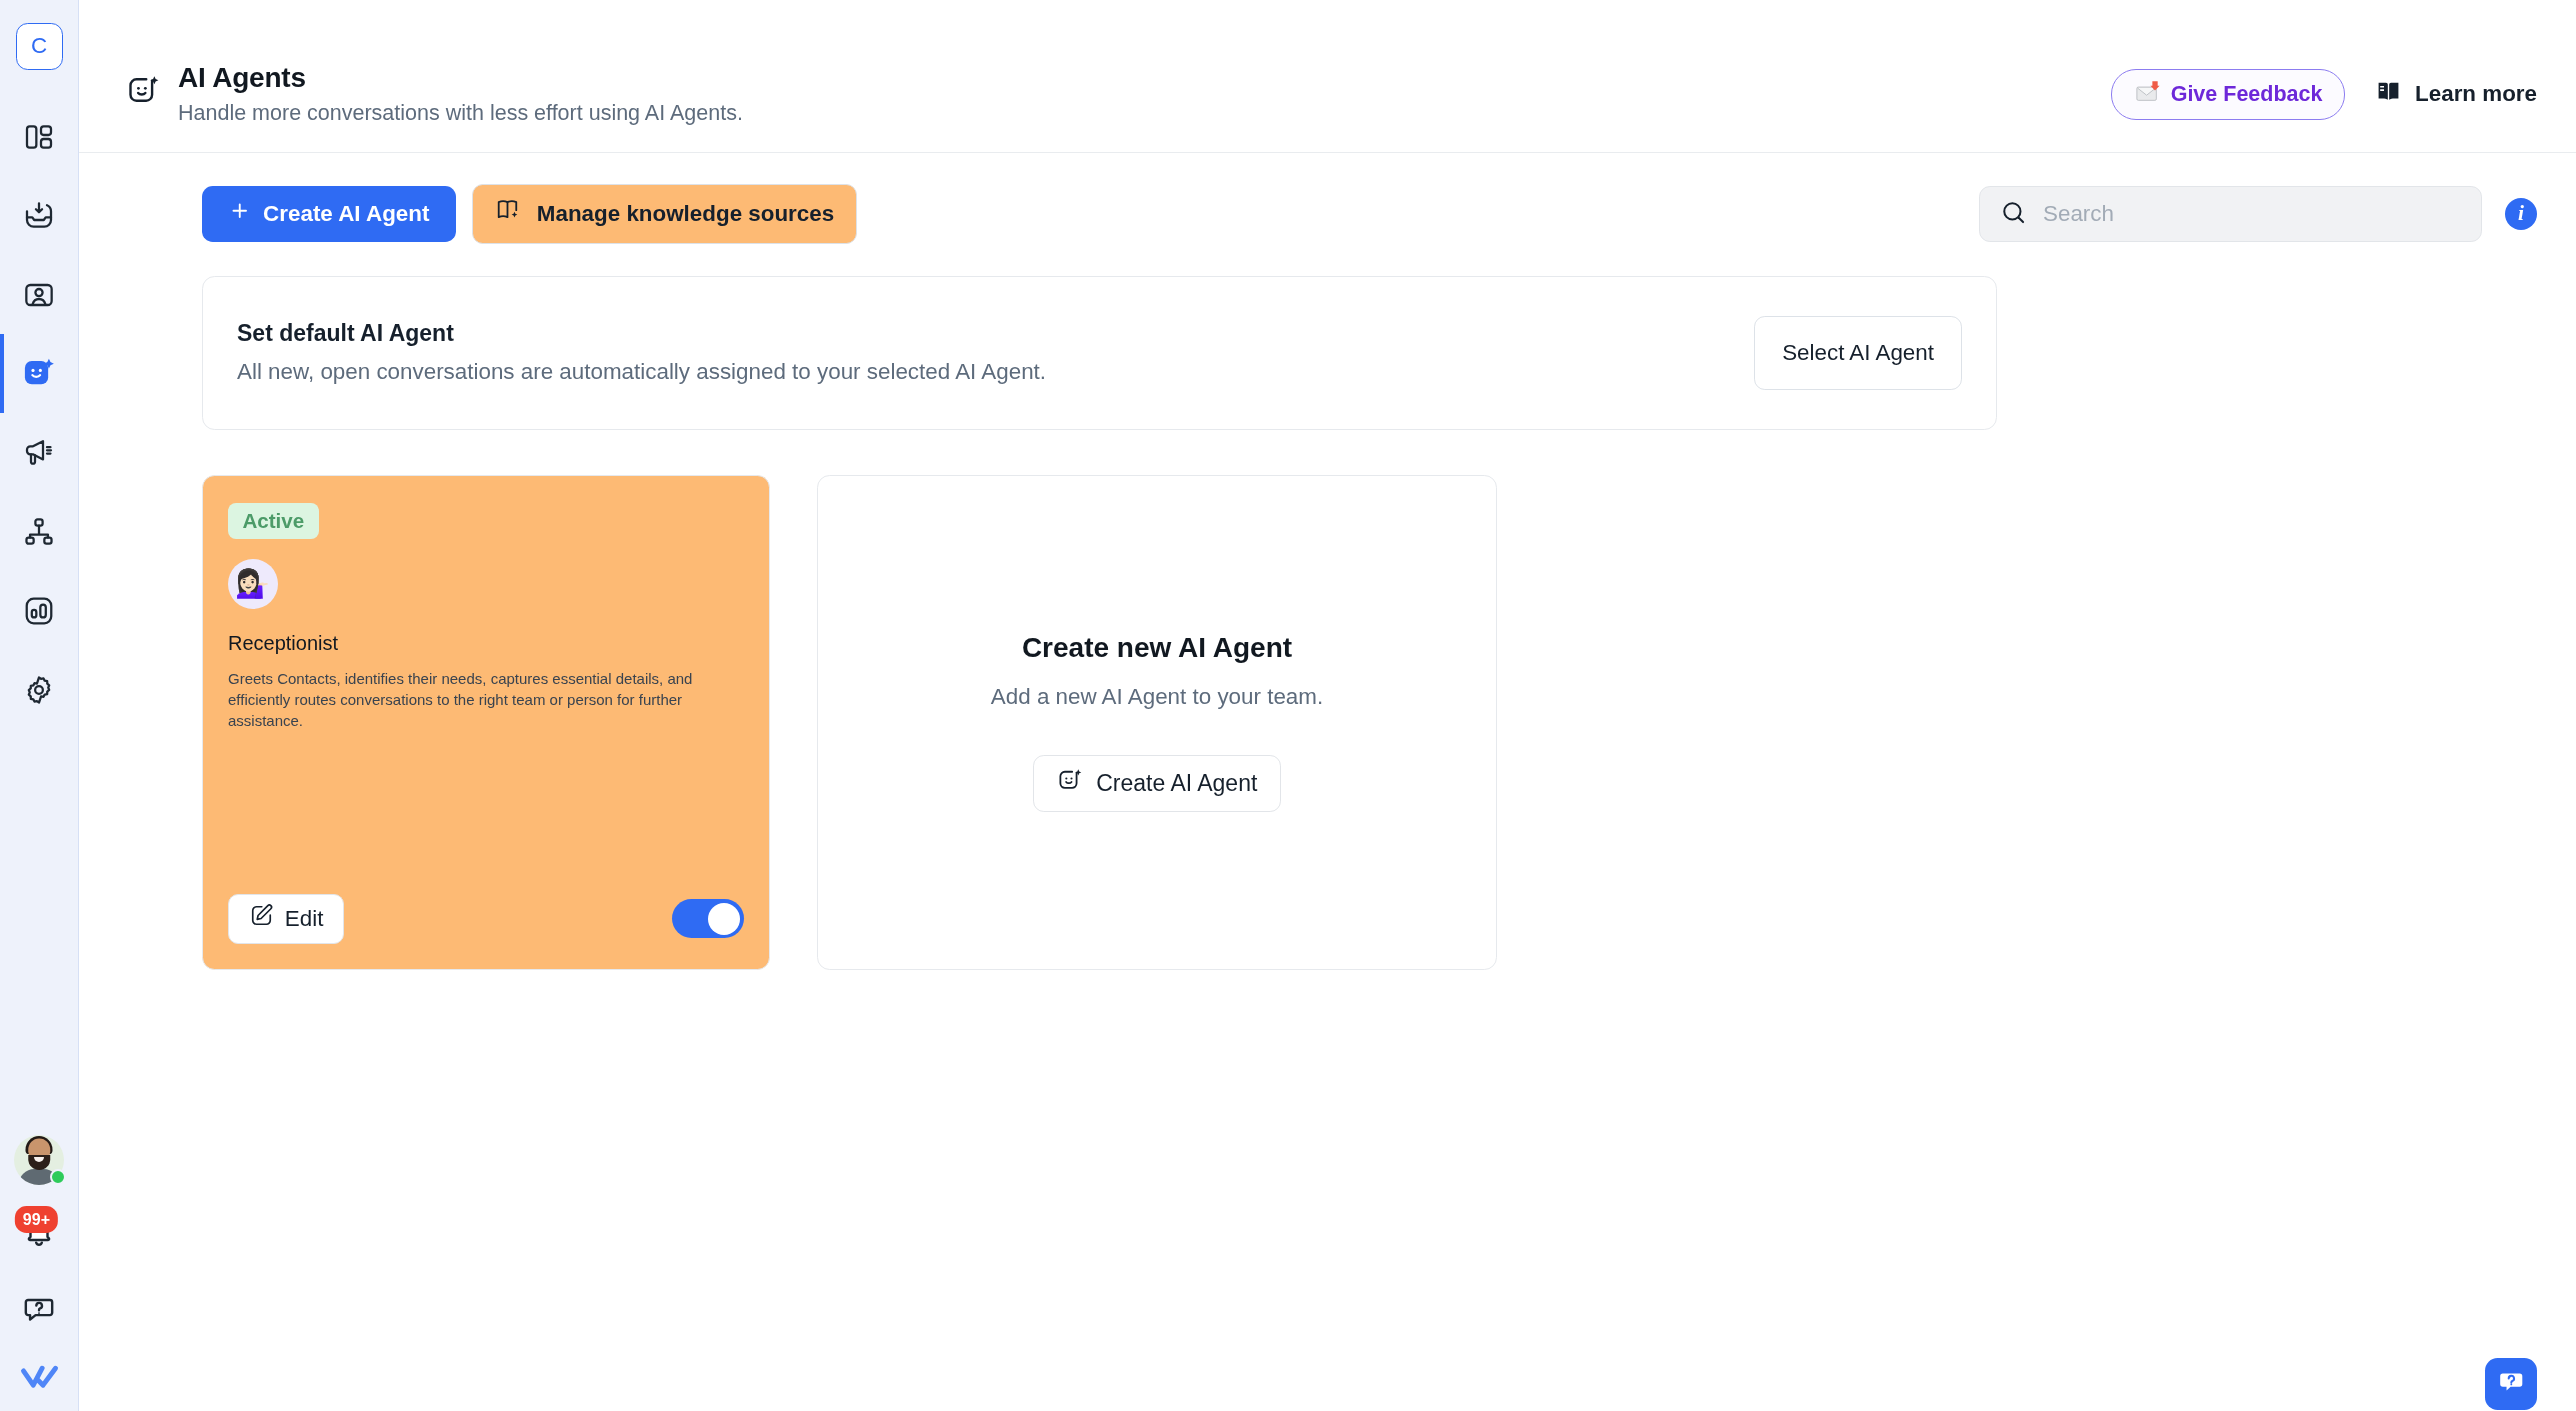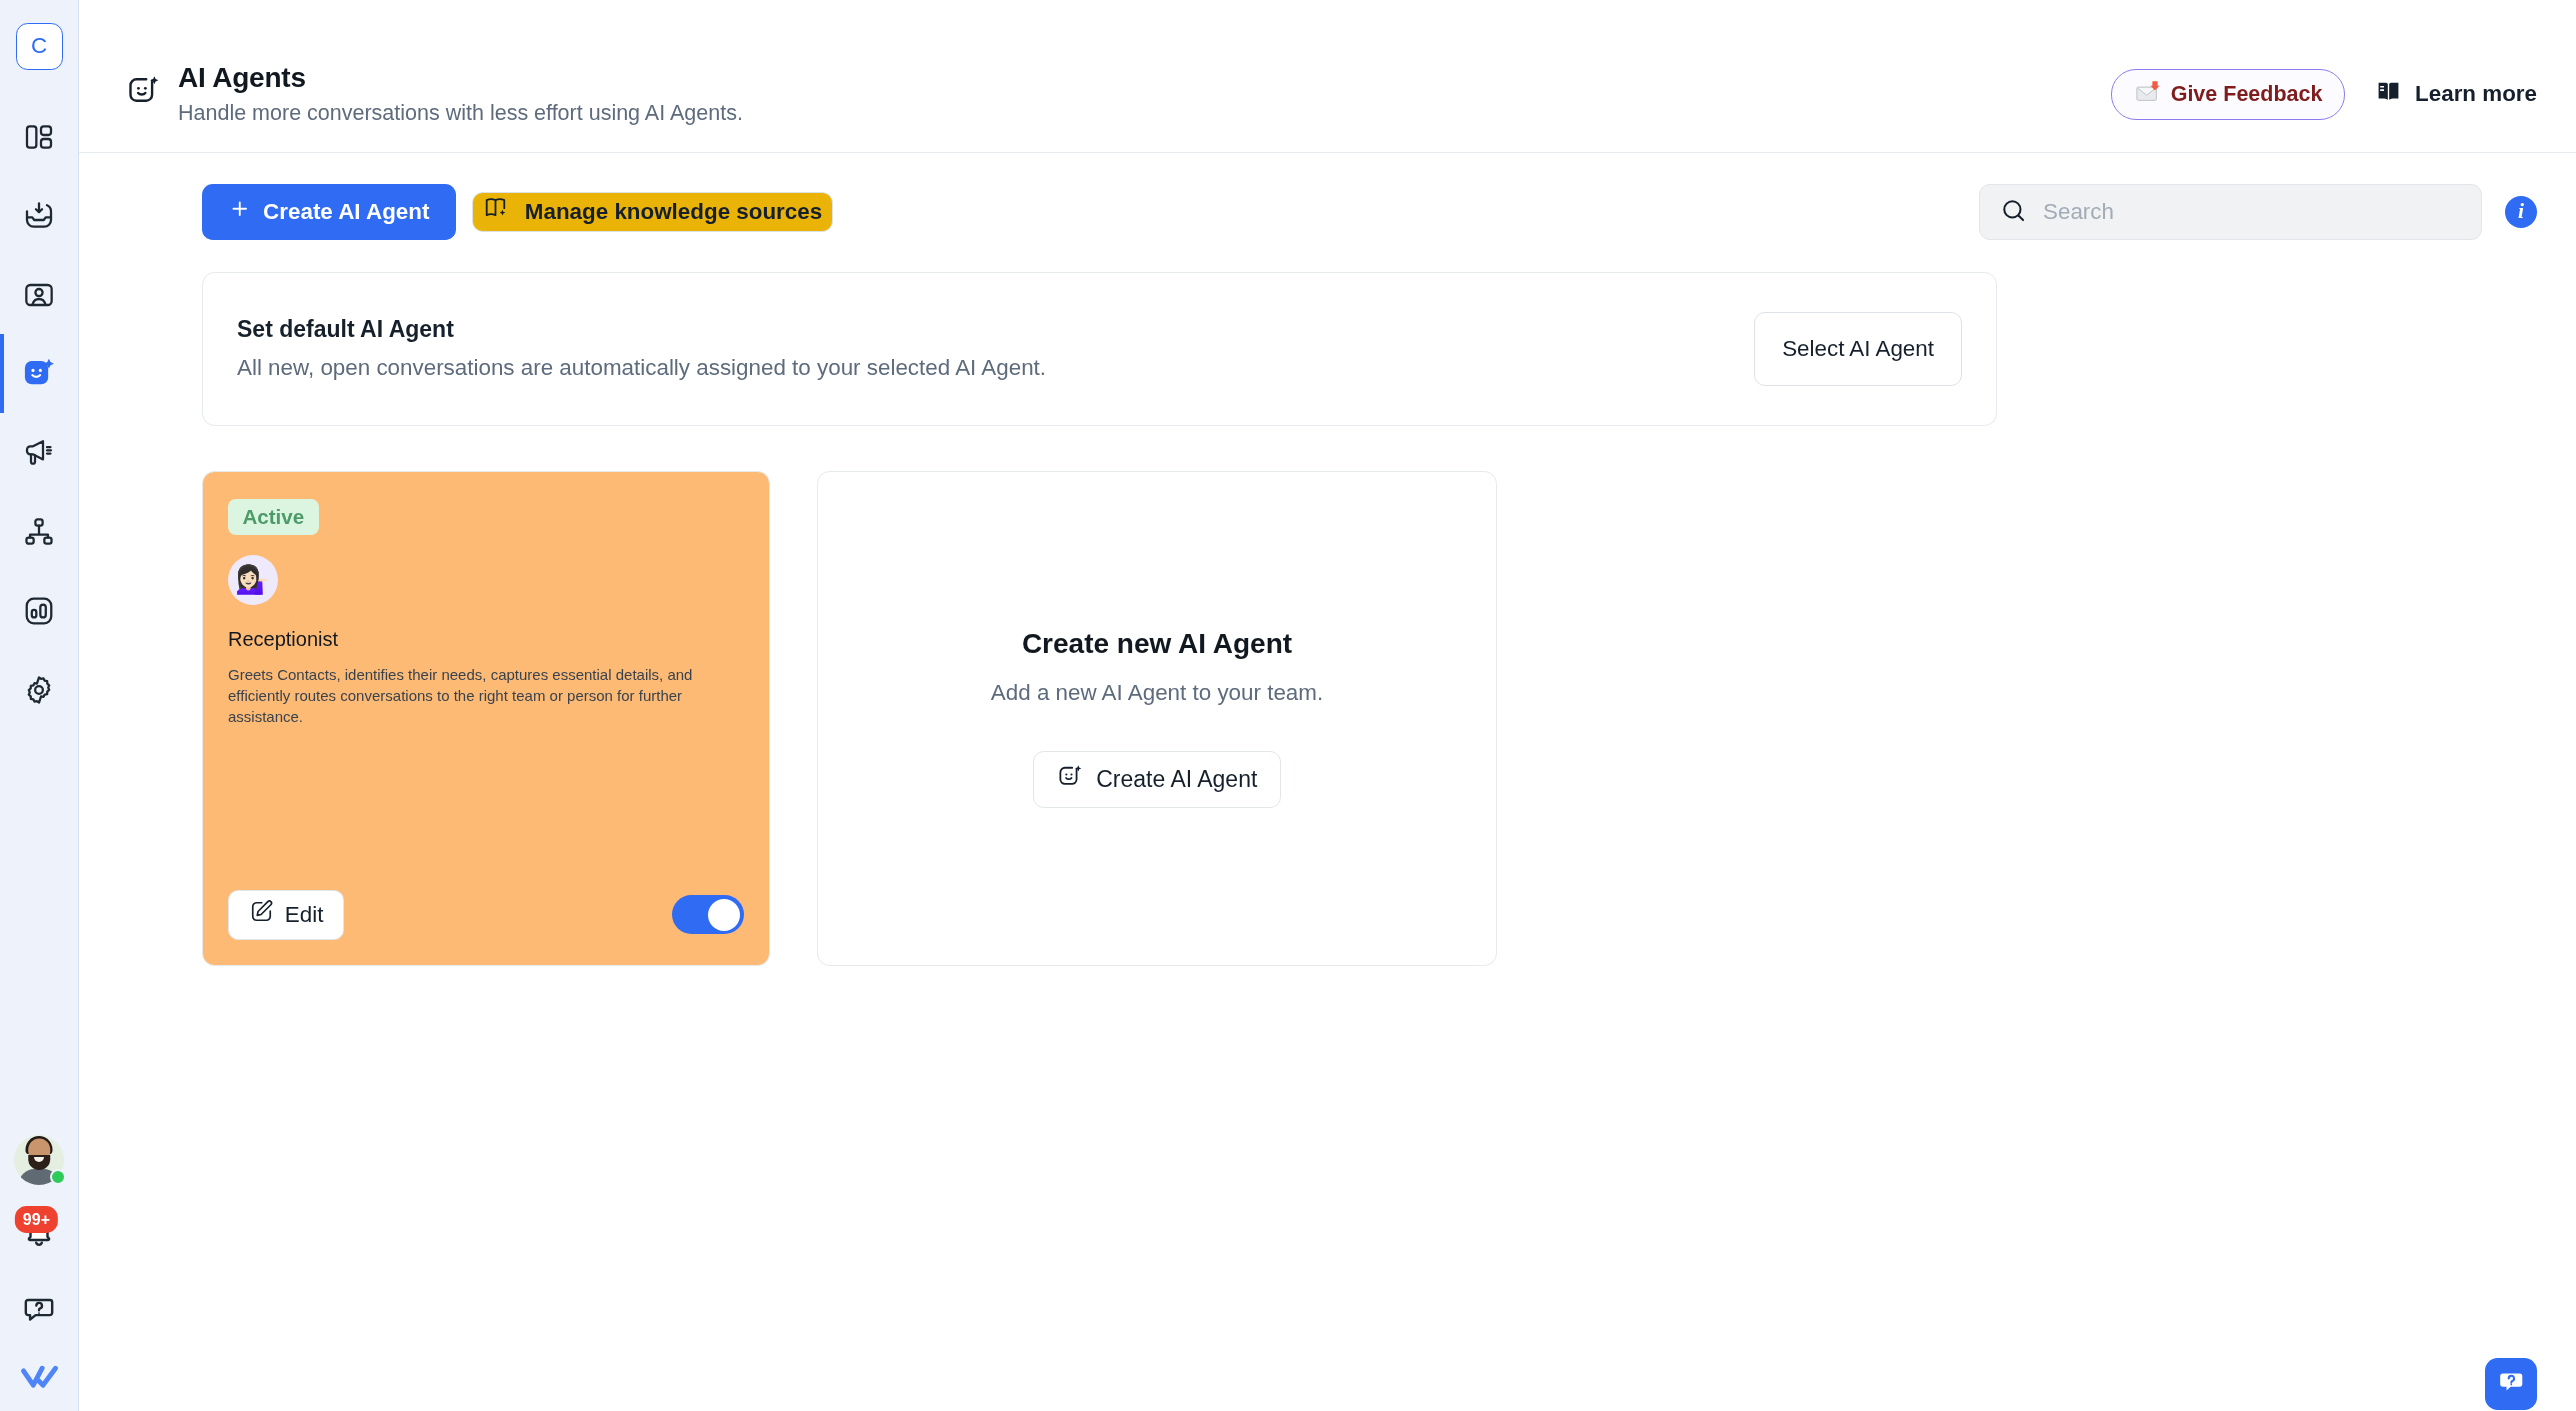--- a/index.html
+++ b/index.html
@@ -84,21 +84,21 @@
   .header-left { display: flex; align-items: flex-start; gap: 0; flex: 1; min-width: 0; }
   .header-icon { margin-top: 10.8px; margin-right: 16px; flex: 0 0 auto; }
   .header-texts { display: flex; flex-direction: column; gap: 7.2px; }
   .page-title { font-size: 28px; font-weight: 700; color: #111820; letter-spacing: -0.2px; }
   .page-subtitle { font-size: 21.5px; color: #5d6b7c; font-weight: 400; }
   .header-right { display: flex; align-items: center; gap: 30.5px; flex: 0 0 auto; }
   .feedback-btn {
     display: flex; align-items: center; gap: 10px;
     border: 1.8px solid #8c7cf0; border-radius: 25px;
     padding: 10px 21.5px; background: #fcfbff;
-    color: #7f1d1d; font-size: 21.5px; font-weight: 600;
+    color: #6d28d9; font-size: 21.5px; font-weight: 600;
     cursor: pointer; white-space: nowrap;
   }
   .learn-more {
     display: flex; align-items: center; gap: 12.6px;
     color: #16202c; font-size: 22.4px; font-weight: 600;
     cursor: pointer; white-space: nowrap;
   }
 
   .toolbar {
     display: flex; align-items: center; justify-content: space-between;
@@ -108,23 +108,23 @@
   .btn-primary {
     display: flex; align-items: center; gap: 12.6px;
     background: #2f6bf3; color: #fff;
     border: none; border-radius: 10.8px;
     padding: 0 27px; height: 56px;
     font-size: 22.4px; font-weight: 600; cursor: pointer;
     font-family: inherit; white-space: nowrap;
   }
   .btn-secondary {
     display: flex; align-items: center; gap: 14.4px;
-    background: #eab308; color: #16202c;
+    background: #fdba74; color: #16202c;
     border: 1.8px solid #dde2e8; border-radius: 10.8px;
-    padding: 0 10px; height: 40px;
+    padding: 0 22px; height: 60px;
     font-size: 22.4px; font-weight: 600; cursor: pointer;
     font-family: inherit; white-space: nowrap;
   }
   .toolbar-right { display: flex; align-items: center; gap: 23px; }
   .search-box {
     display: flex; align-items: center; gap: 16px;
     width: 503px; height: 56px;
     background: #f1f2f4; border: 1.8px solid #e2e5e9;
     border-radius: 10.8px; padding: 0 20px;
   }

